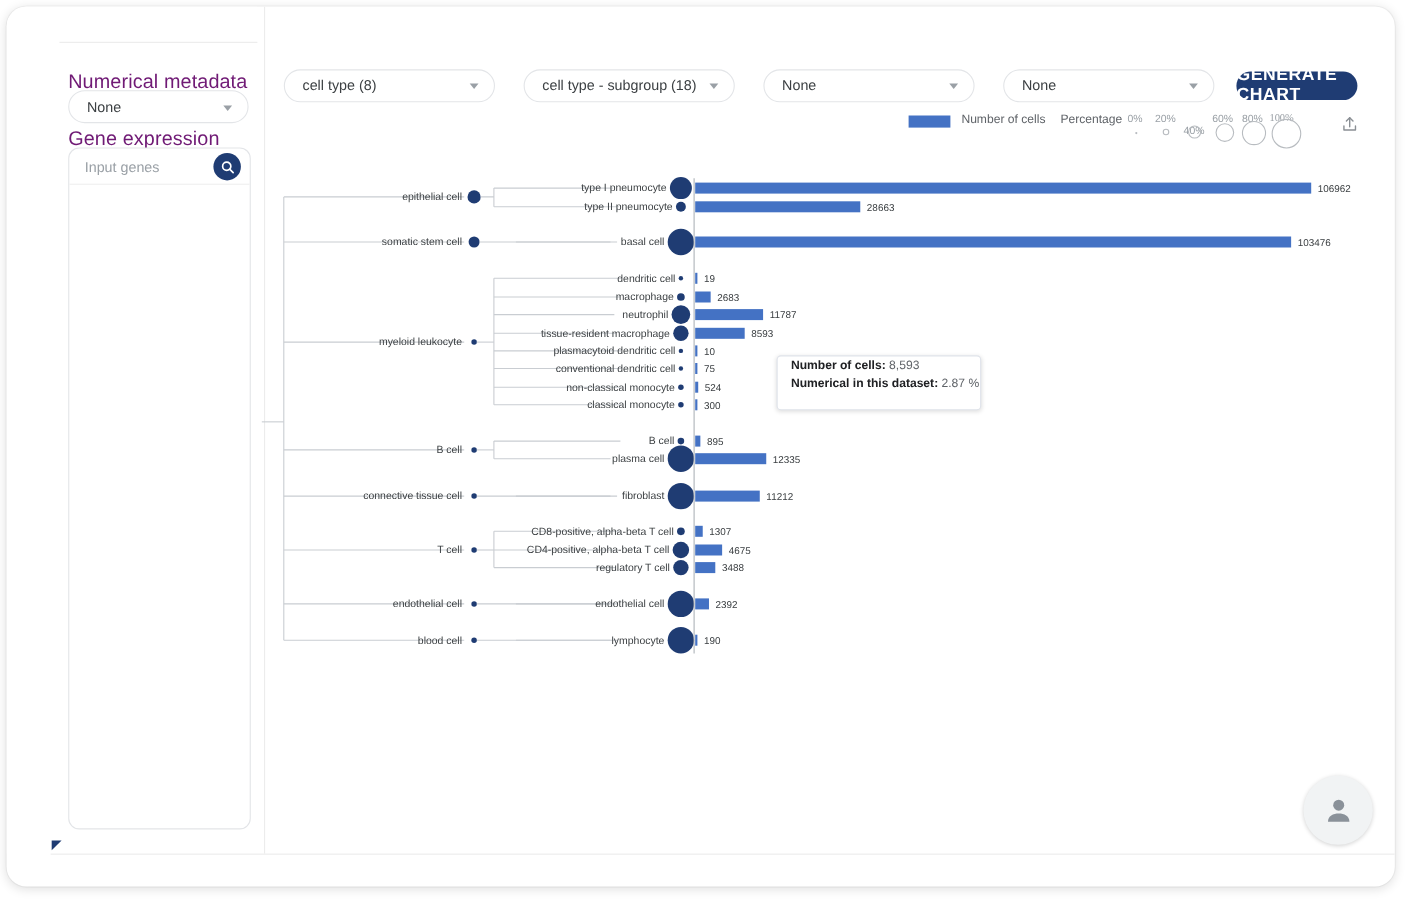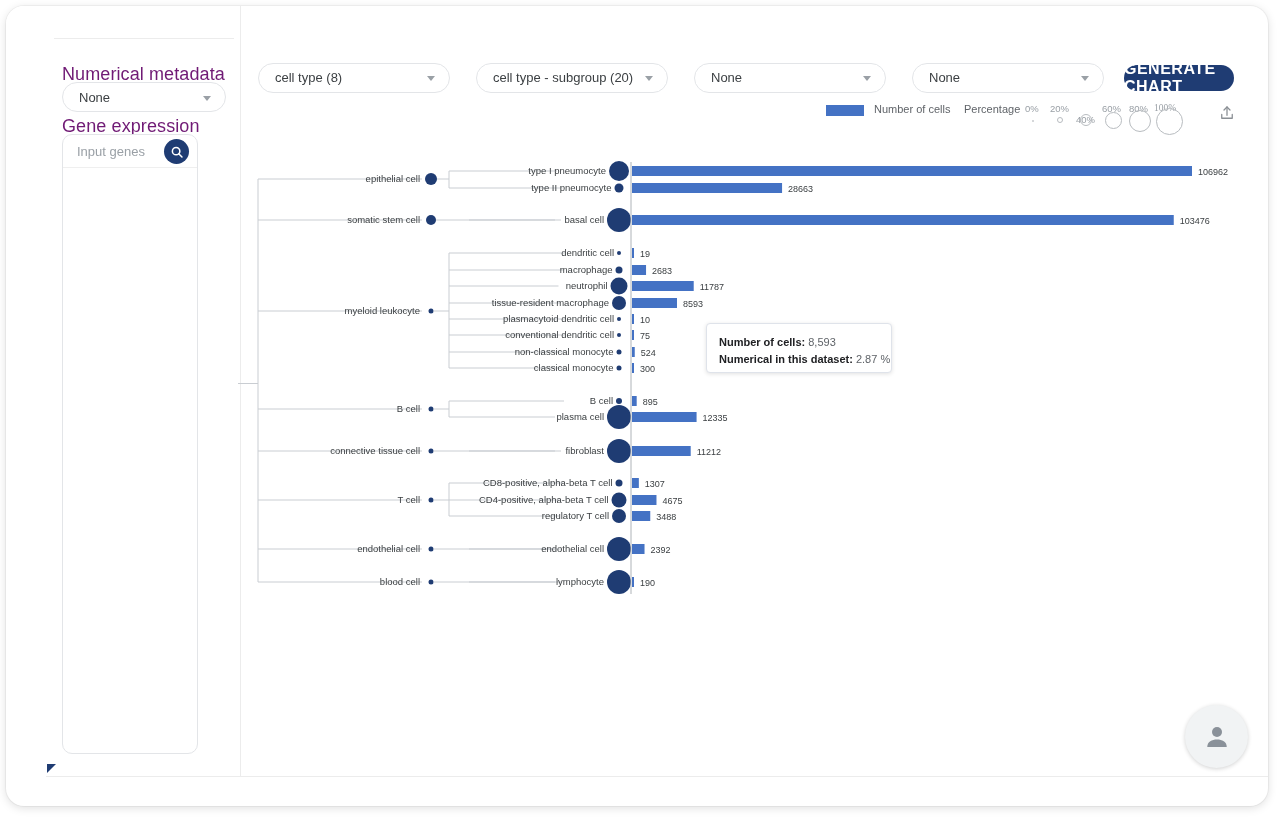--- a/index.html
+++ b/index.html
@@ -17,21 +17,21 @@
   .side-divider{position:absolute;left:48px;top:32px;width:180px;height:1px;background:#ececec;}
   .side-label{position:absolute;font-size:18px;color:#701a75;letter-spacing:.1px;}
   .side-field{
     position:absolute;height:30px;border:1px solid #e3e5e8;border-radius:16px;
     background:#fff;box-sizing:border-box;
   }
   .side-field .val{position:absolute;left:16px;top:7px;font-size:13px;color:#3c4043;}
   .chev{position:absolute;right:14px;top:13px;width:0;height:0;
         border-left:4px solid transparent;border-right:4px solid transparent;border-top:5px solid #9aa0a6;}
   .gene-box{
-    position:absolute;left:56px;top:128px;width:136px;height:620px;
+    position:absolute;left:56px;top:128px;width:166px;height:620px;
     border:1px solid #e3e5e8;border-radius:10px;background:#fff;box-sizing:border-box;padding-left:15px;
   }
   .gene-input-row{position:absolute;left:0;top:0;width:100%;height:33px;border-bottom:1px solid #efefef;box-sizing:border-box;}
   .gene-ph{position:absolute;left:14px;top:9px;font-size:13px;color:#9aa0a6;}
   .search-btn{
     position:absolute;right:8px;top:4px;width:25px;height:25px;border-radius:50%;
     background:#1f3c73;display:flex;align-items:center;justify-content:center;cursor:pointer;
   }
   .vsep{position:absolute;left:234px;top:0;width:1px;height:770px;background:#ececec;}
   .hsep{position:absolute;left:40px;top:770px;width:1222px;height:1px;background:#ececec;}
@@ -62,21 +62,21 @@
   
   .chart{position:absolute;left:0;top:0;width:1262px;height:770px;pointer-events:none;}
   .chart svg{position:absolute;left:0;top:0;}
   .node-label{font-size:9.5px;fill:#3c4043;font-family:"Liberation Sans",sans-serif;}
   .bar-val{font-size:9px;fill:#3c4043;font-family:"Liberation Sans",sans-serif;}
 
   
   .tooltip{
     position:absolute;left:700px;top:317px;width:186px;height:50px;
     background:#fff;border:1px solid #dfe3ea;border-radius:4px;
-    box-shadow:0 1px 4px rgba(0,0,0,.12);padding:10px 12px;box-sizing:border-box;
+    box-shadow:0 1px 4px rgba(0,0,0,.12);padding:0 12px;box-sizing:border-box;
   }
   .tt-row{font-size:11px;color:#5f6368;line-height:17px;white-space:nowrap;}
   .tt-row b{color:#202124;font-weight:bold;}
 
   
   .fab{
     position:absolute;left:1179px;top:699px;width:63px;height:63px;border-radius:50%;
     background:#f1f3f4;box-shadow:0 1px 4px rgba(0,0,0,.18);
     display:flex;align-items:center;justify-content:center;cursor:pointer;
   }
@@ -114,21 +114,21 @@
   </div>
 
   <div class="vsep"></div>
   <div class="hsep"></div>
 
   <div class="pill" style="left:252px;width:192px;">
     <span class="val">cell type (8)</span>
     <span class="chev"></span>
   </div>
   <div class="pill" style="left:470px;width:192px;">
-    <span class="val">cell type - subgroup (20)</span>
+    <span class="val">cell type - subgroup (18)</span>
     <span class="chev"></span>
   </div>
   <div class="pill" style="left:688px;width:192px;">
     <span class="val">None</span>
     <span class="chev"></span>
   </div>
   <div class="pill" style="left:906px;width:192px;">
     <span class="val">None</span>
     <span class="chev"></span>
   </div>

